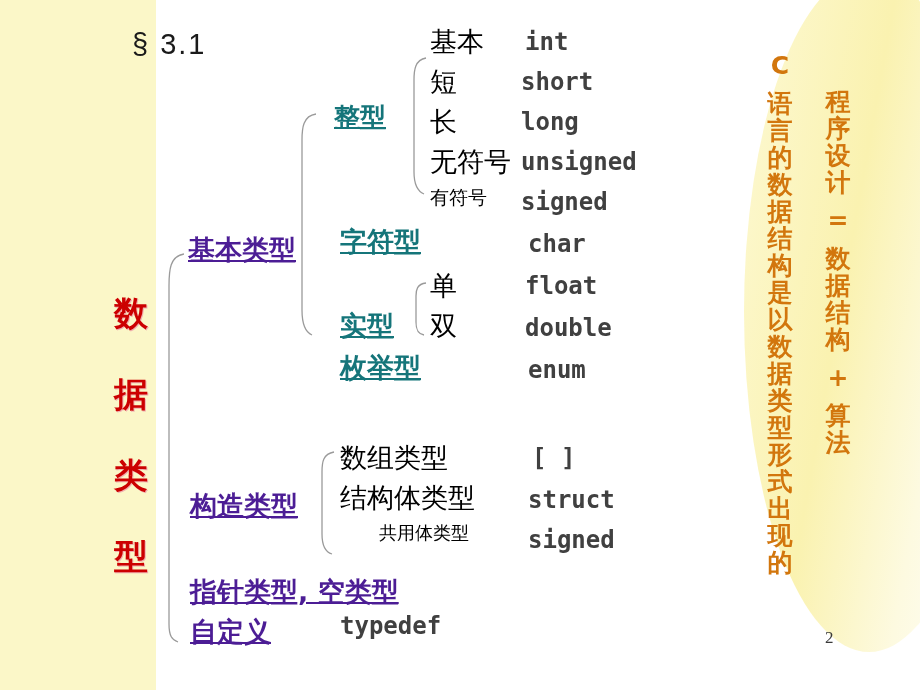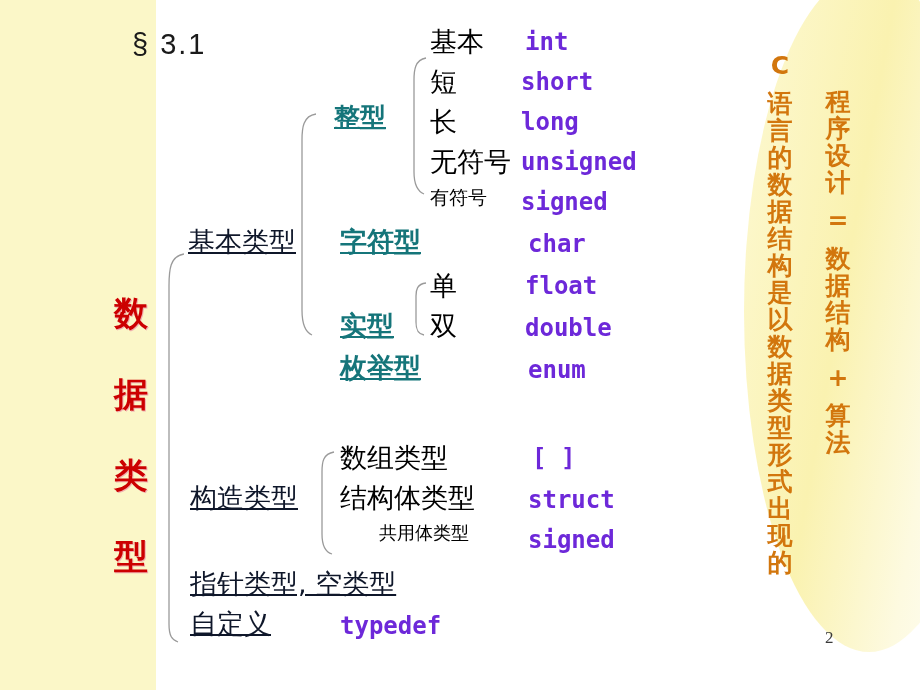--- a/index.html
+++ b/index.html
@@ -75,34 +75,35 @@
     white-space: nowrap;
     font-family: "DejaVu Sans", sans-serif;
     line-height: 1;
   }
   .cn {
     font-family: "DejaVu Sans", sans-serif;
   }
   .kw {
     font-family: "DejaVu Sans Mono", "Liberation Mono", monospace;
     font-weight: bold;
-    color: #6d28d9;
+    color: #404040;
     letter-spacing: 0px;
   }
   .teal {
     color: #15757a;
     font-weight: bold;
     text-decoration: underline;
     text-underline-offset: 1px;
   }
   .blue {
-    color: #0f172a;
-    font-weight: normal;
+    color: #4c1d95;
+    font-weight: bold;
     text-decoration: underline;
     text-underline-offset: 1px;
+    margin-top: 8px;
   }
   .black {
     color: #000000;
   }
 
   
   .oval {
     position: absolute;
     left: 744px;
     top: -28px;

